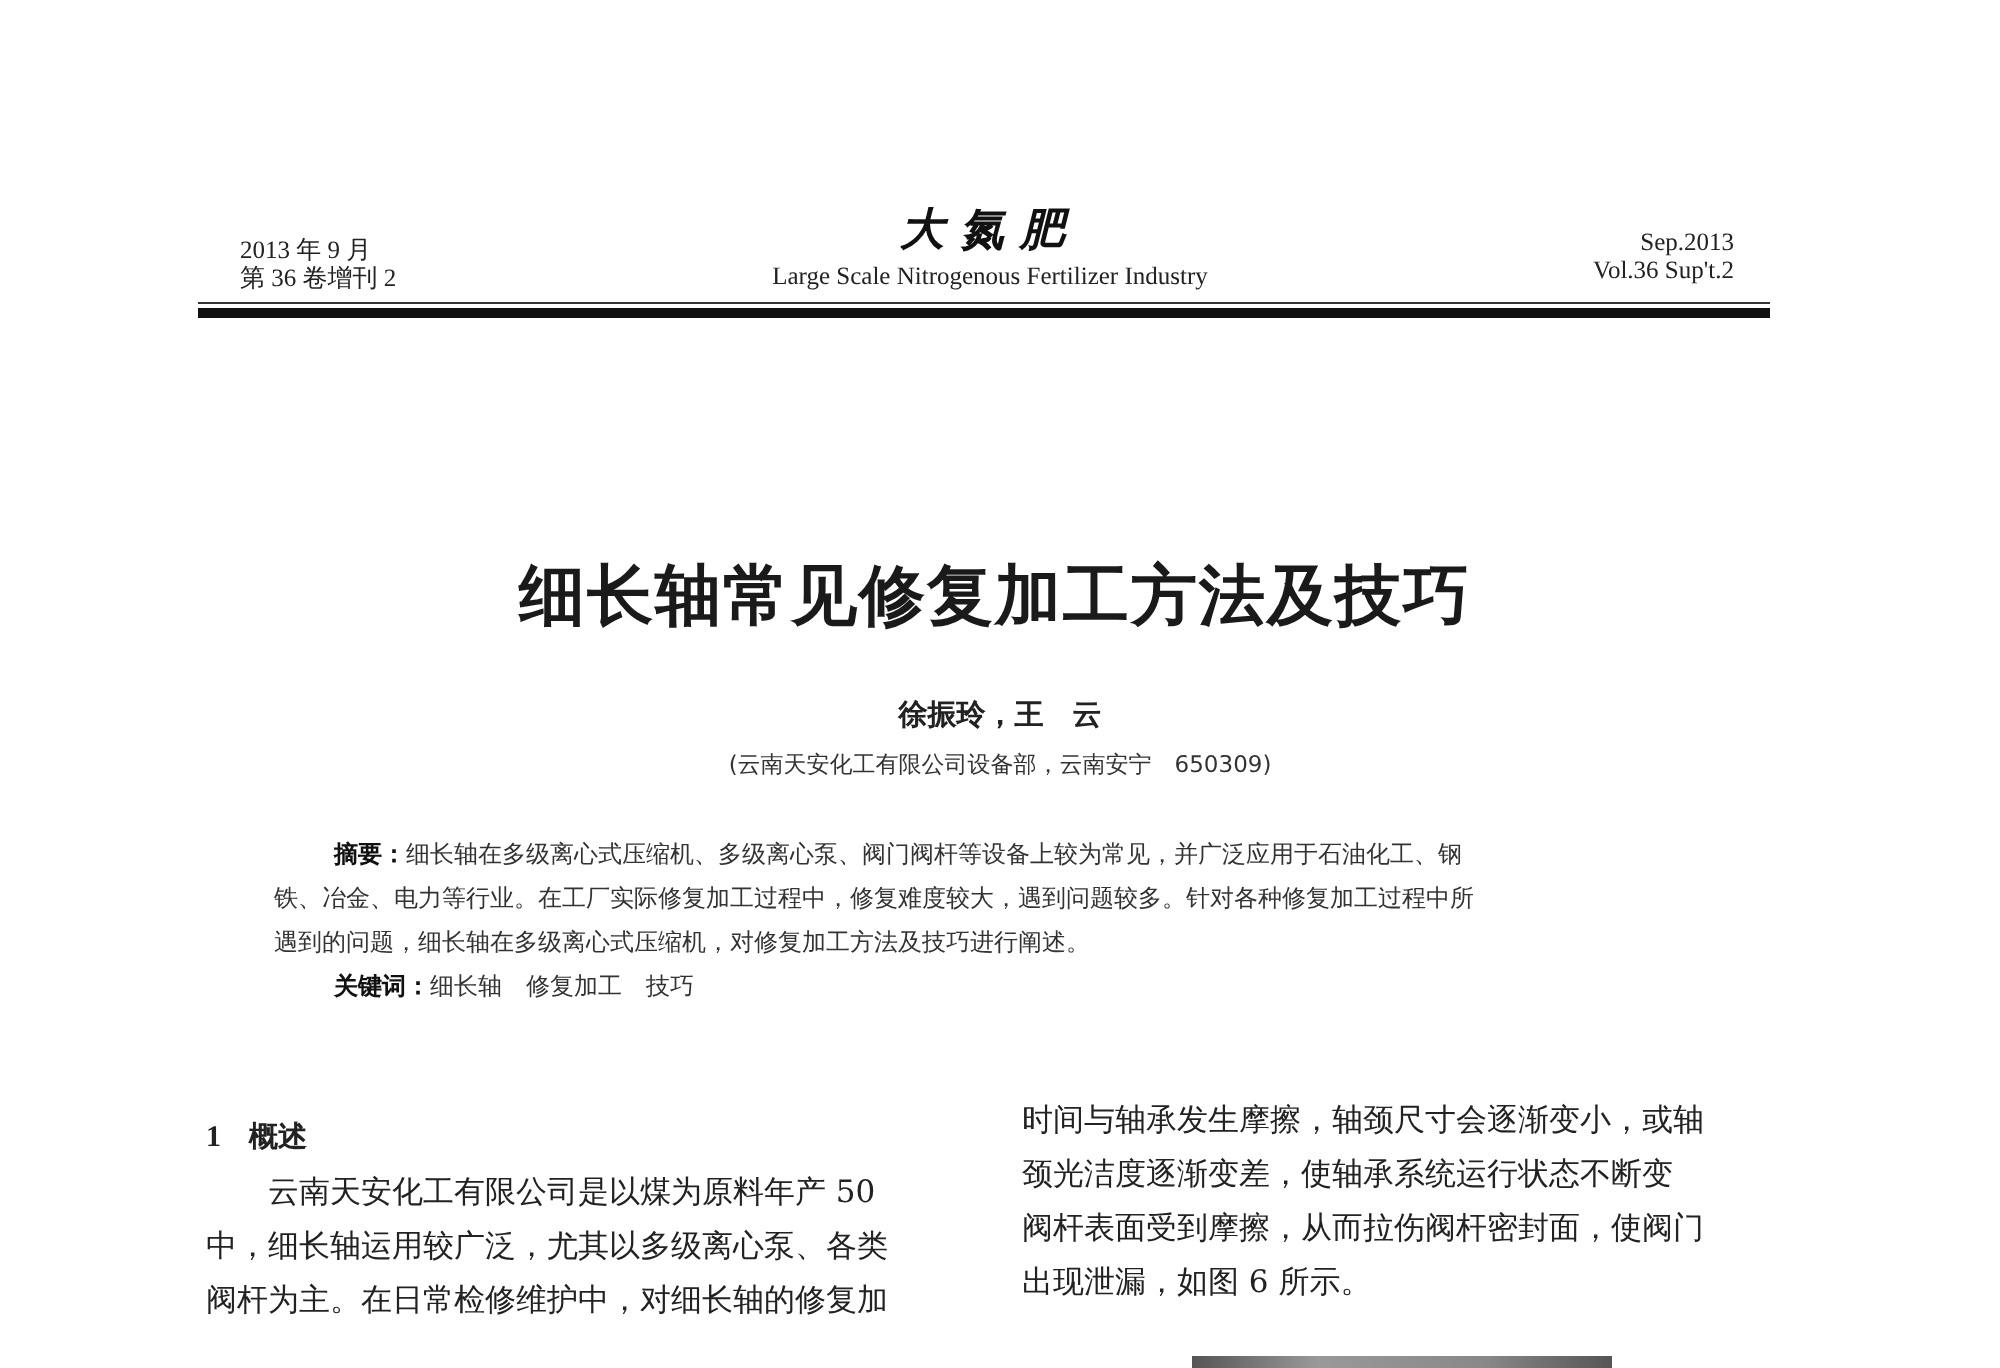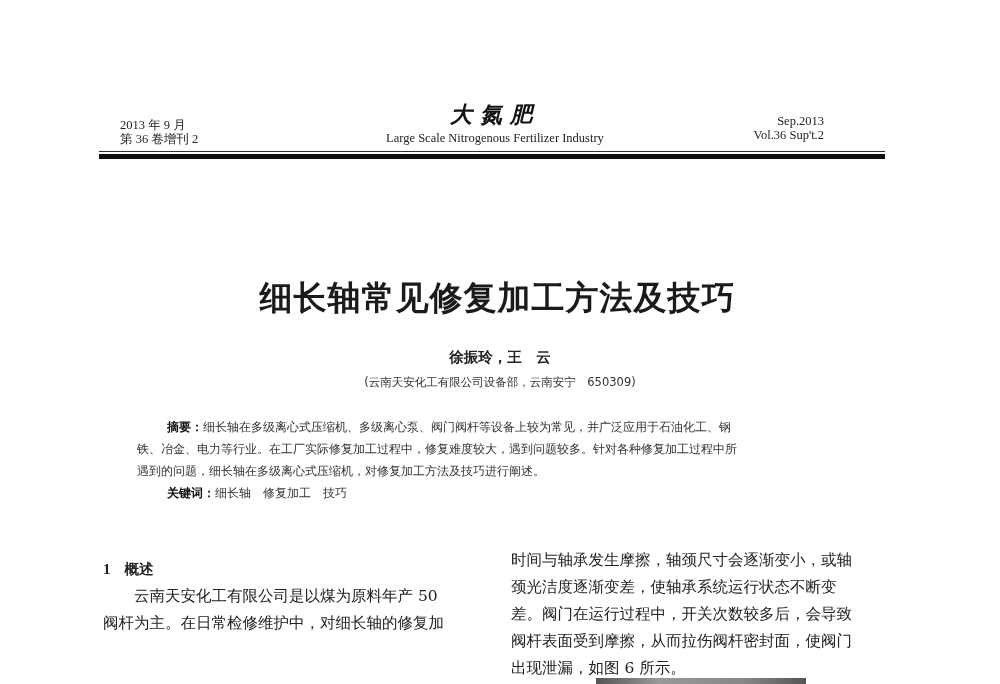--- a/index.html
+++ b/index.html
@@ -6,21 +6,21 @@
   body {
     width:1000px; height:684px; overflow:hidden; background:#ffffff;
     position:relative; color:#222;
     font-family: "DejaVu Serif", "Liberation Serif", serif;
   }
   .abs { position:absolute; }
   .hdr-left { left:120px; top:118px; font-size:12.5px; line-height:14px; color:#222; font-family:"Liberation Serif", "DejaVu Serif", serif; }
   .hdr-center { left:360px; top:103px; width:270px; text-align:center; }
   .hdr-logo { font-size:22px; font-weight:bold; letter-spacing:8px; font-style:italic; line-height:24px; color:#111; font-family:Liberation Serif, serif; }
   .hdr-sub { font-size:12.5px; color:#222; line-height:14px; margin-top:4px; font-family:"Liberation Serif", serif; white-space:nowrap; }
-  .hdr-right { left:717px; top:114px; width:107px; text-align:right; font-size:12.5px; line-height:14px; color:#222; font-family:"Liberation Serif", serif; }
+  .hdr-right { left:760px; top:114px; width:107px; text-align:right; font-size:12.5px; line-height:14px; color:#222; font-family:"Liberation Serif", serif; }
   .rule-thin { left:99px; top:151px; width:786px; height:1px; background:#333; }
   .rule-thick { left:99px; top:154px; width:786px; height:5px; background:#111; }
   .title { left:0; top:276px; width:995px; text-align:center; font-size:33px; font-weight:bold; letter-spacing:1px; color:#1a1a1a; font-family:"DejaVu Sans", sans-serif; }
   .authors { left:0; top:348px; width:1000px; text-align:center; font-size:14.5px; font-weight:bold; color:#222; font-family:"DejaVu Sans", sans-serif; }
   .affil { left:0; top:375px; width:1000px; text-align:center; font-size:11.5px; color:#333; font-family:"DejaVu Sans", sans-serif; }
   .abstract { left:137px; top:416px; width:730px; font-size:12px; line-height:22px; color:#333; font-family:"DejaVu Sans", sans-serif; }
   .abstract .line { white-space:nowrap; }
   .abstract .indent { padding-left:30px; }
   .abstract b { color:#111;margin-top:28px; }
   .col { font-size:15.5px; line-height:27px; color:#222; font-family:"DejaVu Serif", serif; }
@@ -59,24 +59,24 @@
 <div class="abs abstract">
   <div class="line indent"><b>摘要：</b><span>细长轴在多级离心式压缩机、多级离心泵、阀门阀杆等设备上较为常见，并广泛应用于石油化工、钢</span></div>
   <div class="line">铁、冶金、电力等行业。在工厂实际修复加工过程中，修复难度较大，遇到问题较多。针对各种修复加工过程中所</div>
   <div class="line">遇到的问题，细长轴在多级离心式压缩机，对修复加工方法及技巧进行阐述。</div>
   <div class="line indent"><b>关键词：</b><span>细长轴　修复加工　技巧</span></div>
 </div>
 
 <div class="abs col col-left">
   <div class="sec-head"><span class="num">1</span><span>概述</span></div>
   <div class="line">　　云南天安化工有限公司是以煤为原料年产 50</div>
+  <div class="line">中，细长轴运用较广泛，尤其以多级离心泵、各类</div>
   <div class="line">阀杆为主。在日常检修维护中，对细长轴的修复加</div>
 </div>
 
 <div class="abs col col-right">
   <div class="line">时间与轴承发生摩擦，轴颈尺寸会逐渐变小，或轴</div>
   <div class="line">颈光洁度逐渐变差，使轴承系统运行状态不断变</div>
-  <div class="line">差。阀门在运行过程中，开关次数较多后，会导致</div>
   <div class="line">阀杆表面受到摩擦，从而拉伤阀杆密封面，使阀门</div>
   <div class="line">出现泄漏，如图 6 所示。</div>
 </div>
 
 <div class="abs figure-edge"></div>
 
 </body></html>

